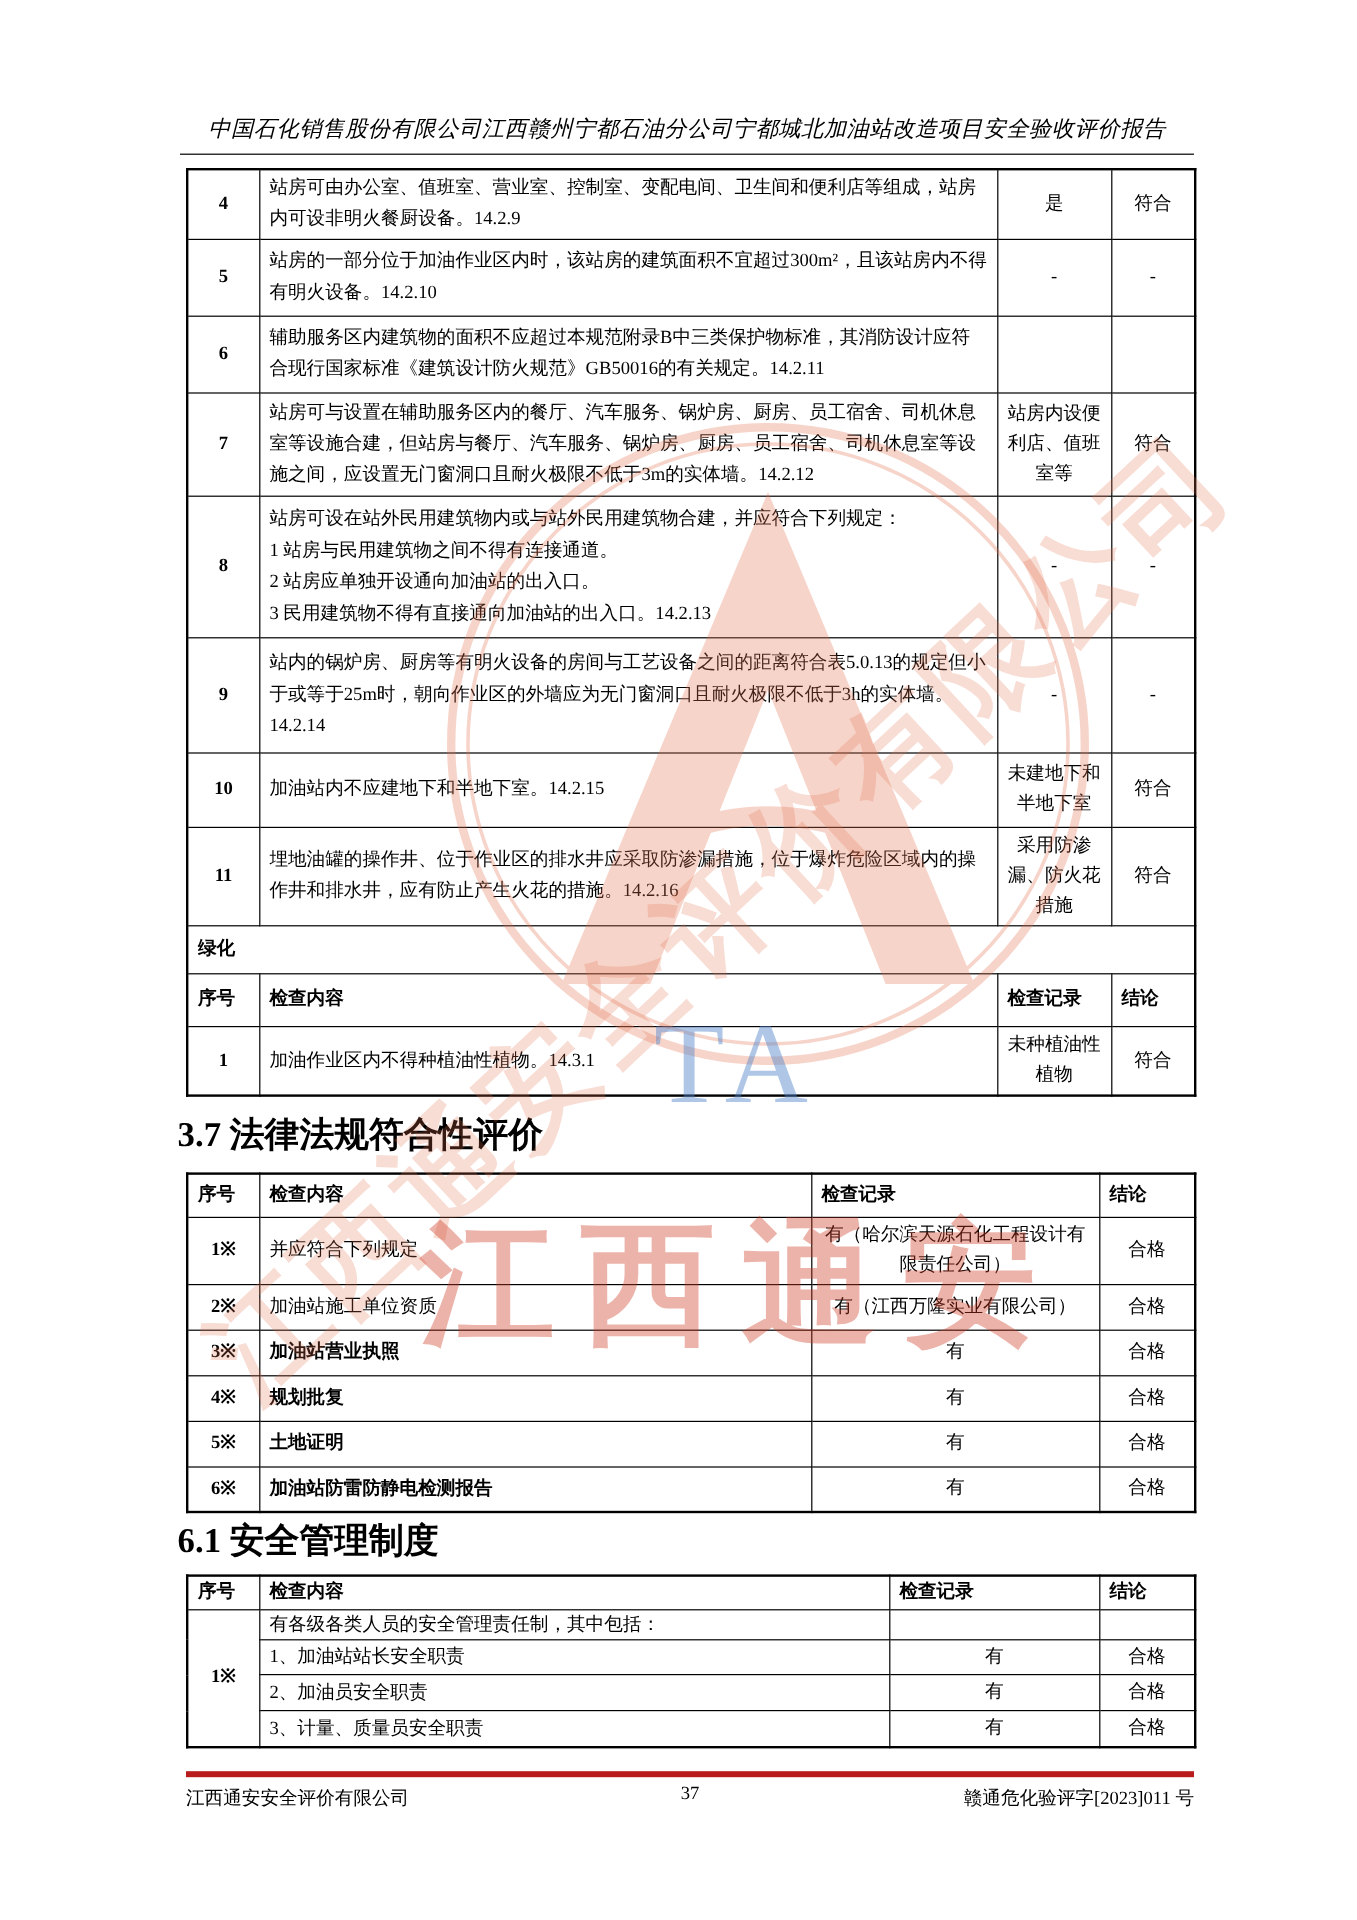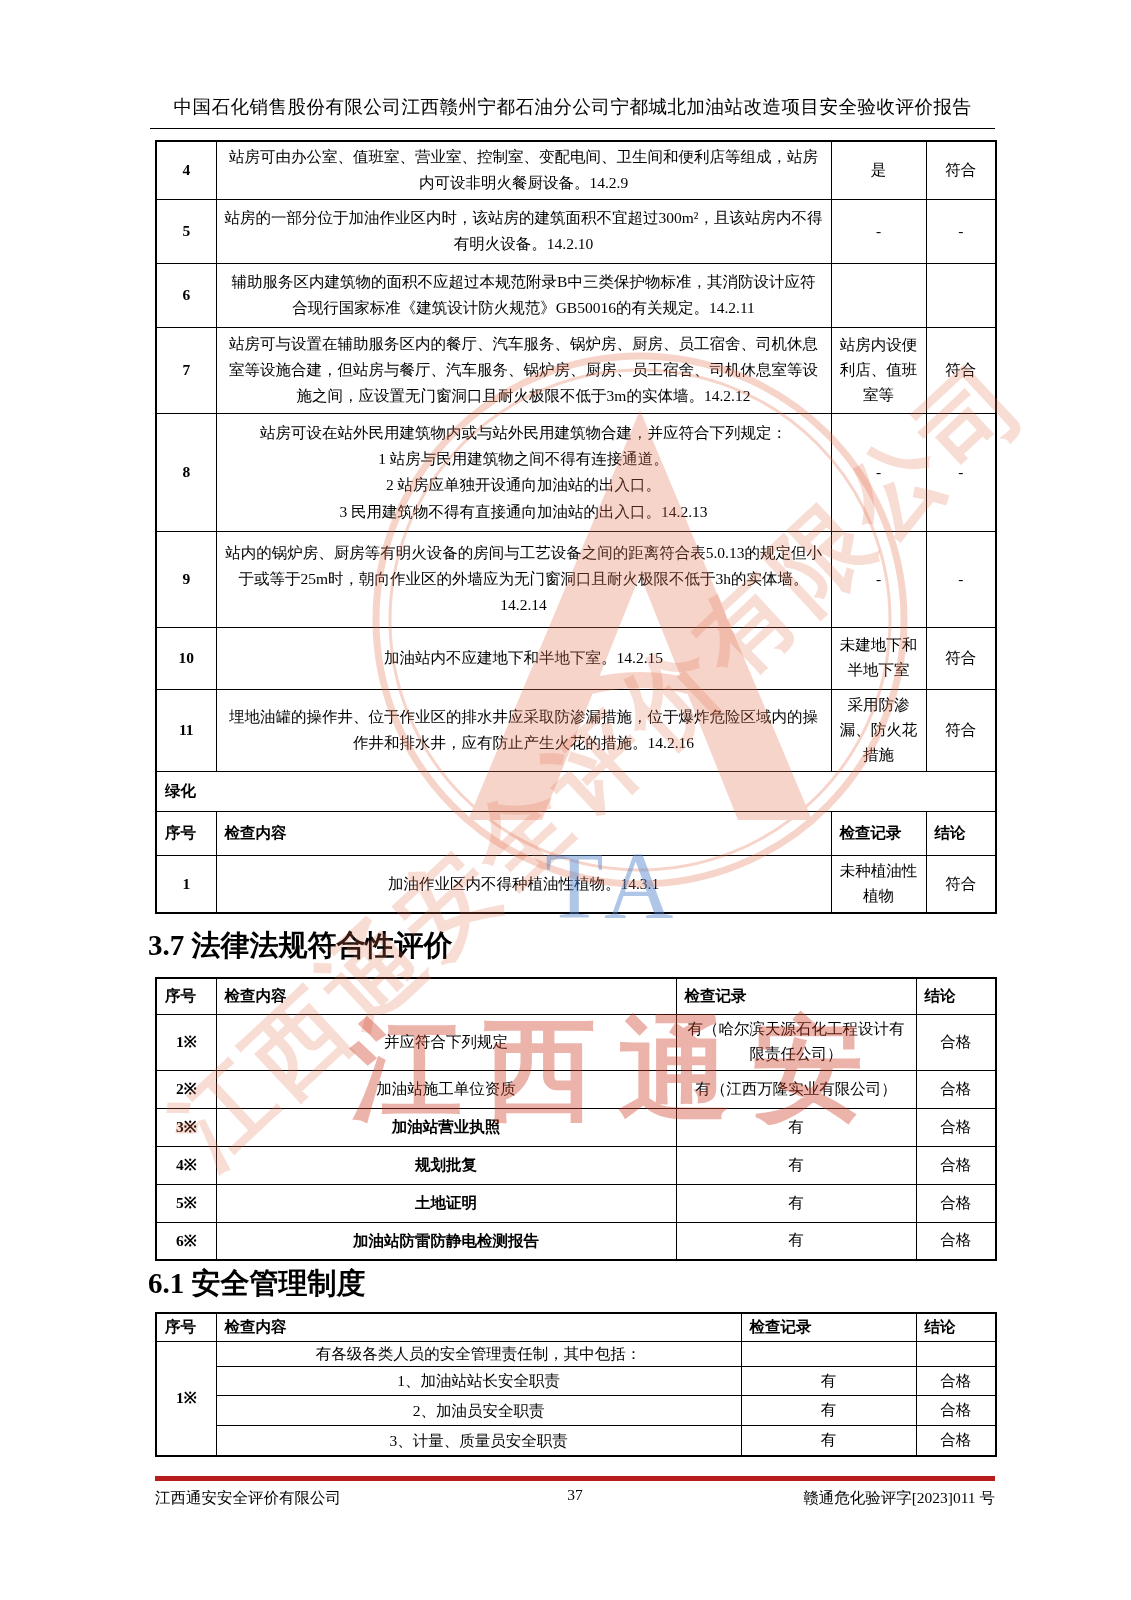--- a/index.html
+++ b/index.html
@@ -7,32 +7,32 @@
   body {
     width:1131px; height:1600px; position:relative; overflow:hidden;
     font-family:"Liberation Serif","DejaVu Serif",serif; color:#000;
   }
   .page { position:absolute; inset:0; }
 
   
   .header-title {
     position:absolute; left:150px; top:94px; width:845px;
     font-size:18.5px; letter-spacing:0.5px; text-align:center;
-    padding-bottom:9px; border-bottom:1px solid #000; white-space:nowrap;
+    padding-bottom:9px; border-bottom:1px solid #000; white-space:nowrap;font-style:italic;
   }
 
   
   table.tbl {
     position:absolute; border-collapse:collapse; table-layout:fixed;
     width:840px; left:155px; font-size:15.5px; background:transparent;
   }
   .tbl td { border:1px solid #000; padding:2px 8px; line-height:1.7; vertical-align:middle; }
   .tbl { border:2px solid #000; }
   .tbl td.no { text-align:center; font-weight:bold; padding:2px 2px; }
-  .tbl td.content { text-align:center; white-space:pre-line; }
+  .tbl td.content { text-align:left; white-space:pre-line; }
   .tbl td.record, .tbl td.concl { text-align:center; padding:2px 4px; line-height:1.6; }
   .tbl tr.head-row td, .tbl tr.section-row td { text-align:left; font-weight:bold; }
 
   .tbl-main { top:140px; }
   .tbl-37 { top:977px; }
   .tbl-38 { top:1312px; font-size:14.5px; }
   .tbl-38 td { line-height:1.4; padding:1px 8px; }
   .tbl-37 td.content.bold { font-weight:bold; }
 
   

